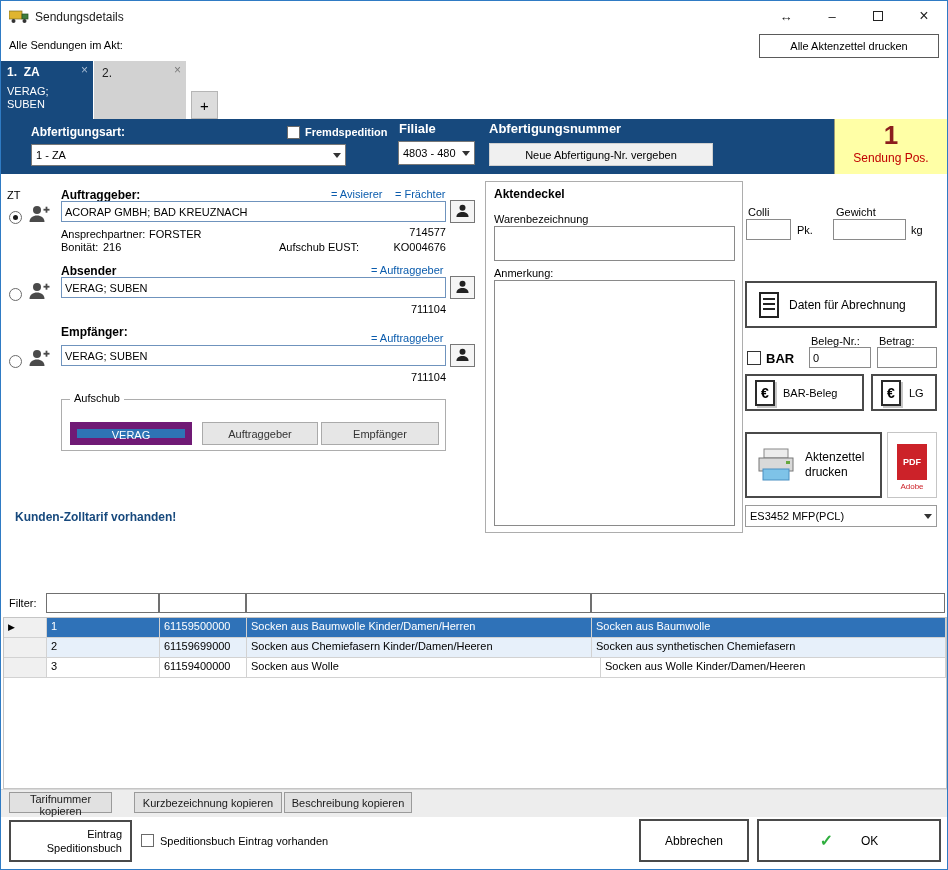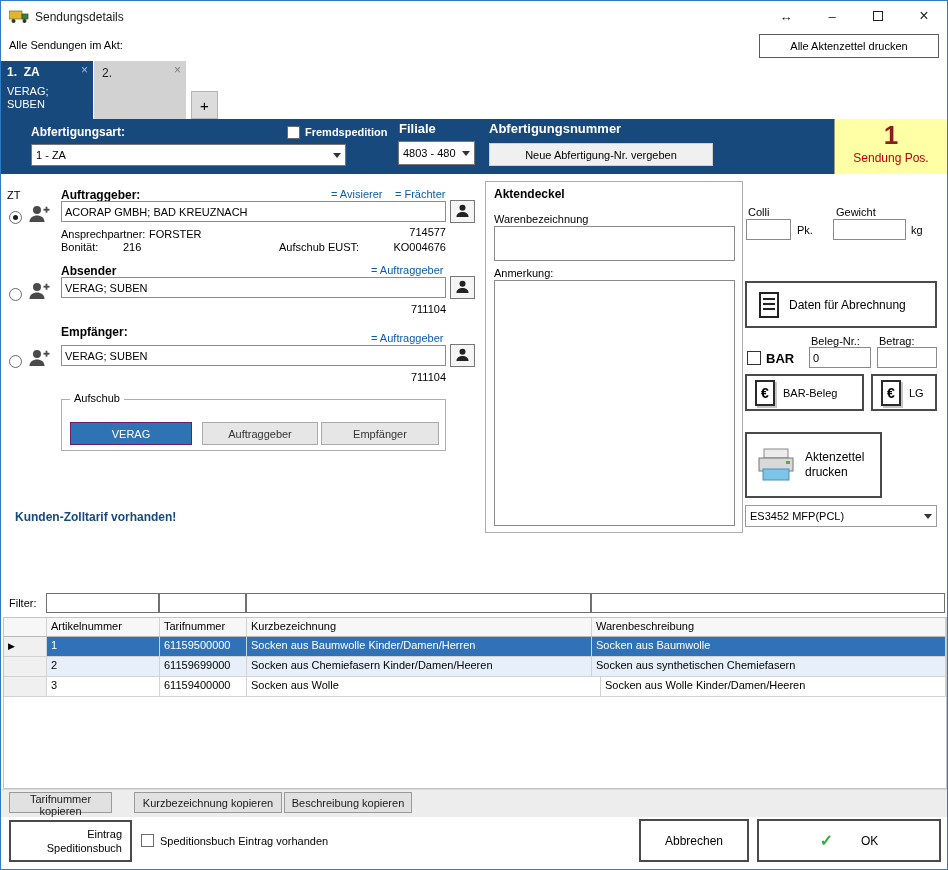--- a/index.html
+++ b/index.html
@@ -119,21 +119,21 @@
   <button class="abs" style="left:449px;top:199px;width:25px;height:23px;background:#f5f5f5;border:1px solid #777;padding:0">
     <svg width="15" height="15" viewBox="0 0 16 16">
         <circle cx="8" cy="5" r="3.2" fill="#222"></circle>
         <path d="M1.5 15c0-3.6 3-5.4 6.5-5.4s6.5 1.8 6.5 5.4z" fill="#222"></path>
       </svg>
   </button>
   <span class="lbl" style="left:360px;top:225px;width:85px;text-align:right">714577</span>
   <span class="lbl" style="left:60px;top:227px">Ansprechpartner:</span>
   <span class="lbl" style="left:148px;top:227px">FORSTER</span>
   <span class="lbl" style="left:60px;top:240px">Bonität:</span>
-  <span class="lbl" style="left:122px;top:240px">216</span>
+  <span class="lbl" style="left:102px;top:240px">216</span>
   <span class="lbl" style="left:278px;top:240px">Aufschub EUST:</span>
   <span class="lbl" style="left:360px;top:240px;width:85px;text-align:right">KO004676</span>
 
   <span class="radio" style="left:8px;top:287px"></span>
   <span class="abs" style="left:26px;top:279px">
     <svg width="24" height="22" viewBox="0 0 24 22">
         <circle cx="10" cy="7" r="4" fill="#4a4a4a"></circle>
         <path d="M2.5 19c0-4.2 3.4-6.4 7.5-6.4s7.5 2.2 7.5 6.4z" fill="#4a4a4a"></path>
         <rect x="16.5" y="5.8" width="6" height="1.8" fill="#4a4a4a"></rect>
         <rect x="18.6" y="3.7" width="1.8" height="6" fill="#4a4a4a"></rect>
@@ -165,21 +165,21 @@
   <button class="abs" style="left:449px;top:343px;width:25px;height:23px;background:#f5f5f5;border:1px solid #777;padding:0">
     <svg width="15" height="15" viewBox="0 0 16 16">
         <circle cx="8" cy="5" r="3.2" fill="#222"></circle>
         <path d="M1.5 15c0-3.6 3-5.4 6.5-5.4s6.5 1.8 6.5 5.4z" fill="#222"></path>
       </svg>
   </button>
   <span class="lbl" style="left:360px;top:370px;width:85px;text-align:right">711104</span>
 
   <div class="gb" style="left:60px;top:398px;width:385px;height:52px">
     <span class="abs" style="left:8px;top:-8px;background:#fff;padding:0 4px;font-size:11px">Aufschub</span>
-    <button class="abs" style="left:8px;top:22px;width:122px;height:23px;background:#2e74b5;color:#fff;border:1px solid #701a75;font-size:11px">VERAG</button>
+    <button class="abs" style="left:8px;top:22px;width:122px;height:23px;background:#2e74b5;color:#fff;border:7px solid #701a75;font-size:11px">VERAG</button>
     <button class="abs" style="left:140px;top:22px;width:116px;height:23px;background:#e6e6e6;color:#333;border:1px solid #aaa;font-size:11px">Auftraggeber</button>
     <button class="abs" style="left:259px;top:22px;width:118px;height:23px;background:#e6e6e6;color:#333;border:1px solid #aaa;font-size:11px">Empfänger</button>
   </div>
 
   <span class="lbl b" style="left:14px;top:509px;font-size:12px;color:#17497d">Kunden-Zolltarif vorhanden!</span>
 
   <div class="gb" style="left:484px;top:180px;width:258px;height:352px">
     <span class="abs b" style="left:8px;top:5px;font-size:12px">Aktendeckel</span>
     <span class="abs" style="left:8px;top:31px;font-size:11px">Warenbezeichnung</span>
     <input class="ginp" style="left: 8px; top: 44px; width: 241px; height: 35px;">
@@ -222,42 +222,39 @@
 
   <button class="dark-btn" style="left:744px;top:431px;width:137px;height:66px;padding-left:8px;gap:8px;background:#fff">
     <svg width="42" height="36" viewBox="0 0 42 36">
       <rect x="9" y="2" width="24" height="9" fill="#ececec" stroke="#888"></rect>
       <rect x="4" y="11" width="34" height="13" fill="#d9d9d9" stroke="#777"></rect>
       <rect x="8" y="22" width="26" height="11" fill="#7ec3e8" stroke="#4a90c2"></rect>
       <rect x="31" y="14" width="4" height="3" fill="#66a83e"></rect>
     </svg>
     <span style="width:72px;text-align:left;line-height:1.25">Aktenzettel drucken</span>
   </button>
+  <button class="abs" style="left:886px;top:431px;width:50px;height:66px;background:#fff;border:1px solid #c5c5c5;padding:0">
+    <div style="width:30px;height:36px;margin:4px auto 0;background:#cc2229;color:#fff;font-weight:bold;font-size:9px;display:flex;align-items:center;justify-content:center">PDF</div>
+    <div style="color:#cc2229;font-size:8px;margin-top:2px">Adobe</div>
+  </button>
 
   <div class="combo" style="left:744px;top:504px;width:192px;height:22px;border-color:#9a9a9a">
     <span class="txt">ES3452 MFP(PCL)</span>
     <span class="arr">
         <span class="tri"></span>
       </span>
   </div>
 
   <span class="lbl" style="left:8px;top:596px">Filter:</span>
   <input class="ginp" style="left: 45px; top: 592px; width: 113px; height: 20px; border-color: rgb(112, 112, 112);">
   <input class="ginp" style="left: 158px; top: 592px; width: 87px; height: 20px; border-color: rgb(112, 112, 112);">
   <input class="ginp" style="left: 245px; top: 592px; width: 345px; height: 20px; border-color: rgb(112, 112, 112);">
   <input class="ginp" style="left: 590px; top: 592px; width: 354px; height: 20px; border-color: rgb(112, 112, 112);">
 
   <div class="abs" style="left:2px;top:616px;width:944px;height:172px;background:#fff;border:1px solid #c5c5c5">
-    <div class="g-row g-head">
-      <div class="g-c c0"></div>
-      <div class="g-c c1">Artikelnummer</div>
-      <div class="g-c c2">Tarifnummer</div>
-      <div class="g-c c3">Kurzbezeichnung</div>
-      <div class="g-c c4">Warenbeschreibung</div>
-    </div>
     <div class="g-row r-sel">
       <div class="g-c c0"><span style="font-size:9px">▶</span></div>
       <div class="g-c c1">1</div>
       <div class="g-c c2">61159500000</div>
       <div class="g-c c3">Socken aus Baumwolle Kinder/Damen/Herren</div>
       <div class="g-c c4">Socken aus Baumwolle</div>
     </div>
     <div class="g-row r-alt">
       <div class="g-c c0"></div>
       <div class="g-c c1">2</div>

